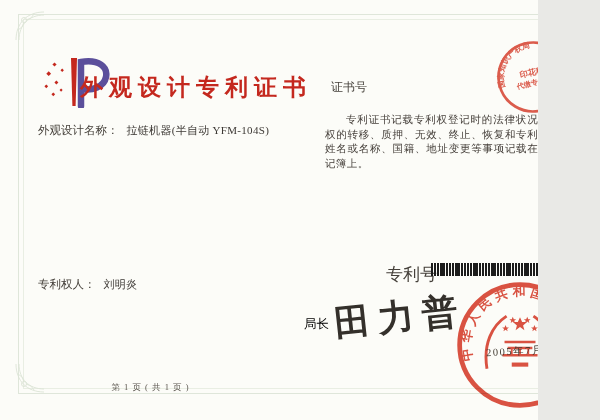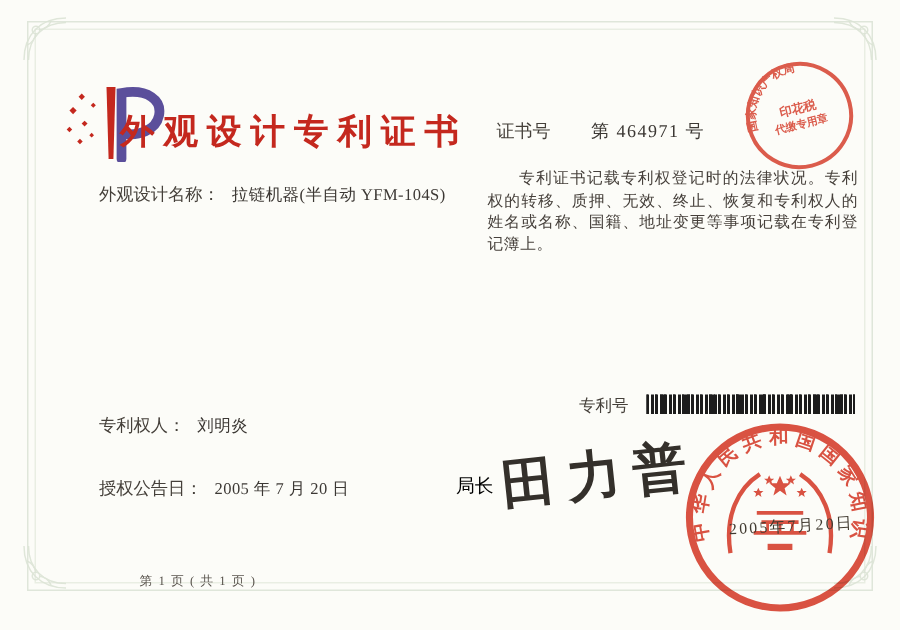--- a/index.html
+++ b/index.html
@@ -1,67 +1,67 @@
 <!DOCTYPE html>
 <html><head>
 <meta charset="utf-8">
 <style>
   html,body{margin:0;padding:0;background:#e9e9e6;}
   *{box-sizing:border-box;}
   .page{
-    position:relative;width:600px;height:420px;background:#fcfcf8;
+    position:relative;width:538px;height:420px;background:#fcfcf8;
     font-family:"Liberation Serif", serif;color:#3e3833;overflow:hidden;
   }
   .frame-outer{position:absolute;left:18px;top:14px;width:564px;height:380px;
     border:1px solid #dfe6da;}
   .frame-inner{position:absolute;left:23px;top:19px;width:554px;height:370px;
     border:1px solid #e9eee3;}
   .corner{position:absolute;width:30px;height:30px;opacity:.9;}
   .c-tl{left:15px;top:11px;}
   .c-tr{left:555px;top:11px;transform:rotate(90deg);}
   .c-br{left:555px;top:363px;transform:rotate(180deg);}
   .c-bl{left:15px;top:363px;transform:rotate(270deg);}
 
   .logo{position:absolute;left:44px;top:56px;width:68px;height:52px;}
   .title{position:absolute;left:80px;top:72px;font-size:23px;font-weight:bold;
     color:#c4281e;letter-spacing:6px;white-space:nowrap;}
   .certno-label{position:absolute;left:331px;top:79px;font-size:12px;color:#45403a;}
   .certno-value{position:absolute;left:394px;top:79px;font-size:12px;color:#3c3834;letter-spacing:1px;}
 
-  .field{position:absolute;left:38px;white-space:nowrap;margin-left:28px;}
+  .field{position:absolute;left:38px;white-space:nowrap;}
   .field .lbl{font-size:11.5px;color:#45403a;margin-right:8px;}
   .field .val{font-size:11px;color:#3c3834;letter-spacing:.3px;}
   .f0{top:120px;} .f1{top:162px;} .f2{top:201px;}
   .f3{top:235px;} .f4{top:274px;} .f5{top:316px;}
 
   .paras{position:absolute;left:325px;top:113px;width:247px;
     font-size:10.5px;line-height:14.6px;color:#46403b;text-align:justify;
     letter-spacing:.4px;}
   .paras p{margin:0;text-indent:2em;}
 
-  .bc-label{position:absolute;left:386px;top:263px;font-size:11px;color:#45403a;}
+  .bc-label{position:absolute;left:386px;top:263px;font-size:17px;color:#45403a;}
   .barcode{position:absolute;left:431px;top:263px;width:139px;height:13px;
     background:
       repeating-linear-gradient(90deg,#1c1c1c 0 2px,transparent 2px 3px),
       repeating-linear-gradient(90deg,#1c1c1c 0 1px,transparent 1px 6px),
       repeating-linear-gradient(90deg,transparent 0 9px,#1c1c1c 9px 12px,transparent 12px 17px);
   }
 
   .sig-title{position:absolute;left:304px;top:316px;font-size:12.5px;color:#000000;}
   .sig-name{position:absolute;left:334px;top:293px;font-size:36px;color:#34302b;
     letter-spacing:8px;transform:rotate(-6deg);font-weight:600;white-space:nowrap;}
 
   .seal-small{position:absolute;left:495px;top:39px;width:76px;height:76px;
     transform:rotate(-14deg);opacity:.85;mix-blend-mode:multiply;}
   .seal-large{position:absolute;left:455px;top:280px;width:130px;height:130px;
     opacity:.9;mix-blend-mode:multiply;}
   .seal-date{position:absolute;left:486px;top:344px;font-size:10.5px;color:#403a30;
     letter-spacing:1.5px;transform:rotate(-3deg);white-space:nowrap;z-index:5;}
 
-  .footer{position:absolute;left:93px;top:382px;width:115px;text-align:left;
+  .footer{position:absolute;left:93px;top:382px;width:115px;text-align:center;
     font-size:8.5px;color:#5a554e;letter-spacing:1px;}
 </style>
 </head>
 <body>
 
 <div class="page">
 
   <div class="frame-outer"></div>
   <div class="frame-inner"></div>
 
@@ -95,42 +95,38 @@
       <rect x="17" y="13" width="2.4" height="2.4" transform="rotate(45 18.2 14.2)"></rect>
       <rect x="8" y="37" width="2.6" height="2.6" transform="rotate(45 9.3 38.3)"></rect>
       <rect x="16" y="33" width="2.2" height="2.2" transform="rotate(45 17.1 34.1)"></rect>
       <polygon points="27,2 33,2 31.6,50 28.4,50"></polygon>
     </g>
     <path d="M37,50 L37,6 C55,3 64,11 62,21 C60,31 48,35 38,33" fill="none" stroke="#5b4f9b" stroke-width="6.5" stroke-linecap="round"></path>
   </svg>
 
   <div class="title">外观设计专利证书</div>
   <div class="certno-label">证书号</div>
-  <div class="certno-value">第 464971 号</div>
 
   <svg class="seal-small" viewBox="0 0 74 74">
     <circle cx="37" cy="37" r="33.5" fill="none" stroke="#d8402f" stroke-width="2.6"></circle>
     <defs>
         <path id="sring" d="M10,48 A29,29 0 1 1 64,48" fill="none"></path>
       </defs>
     <text font-size="7.5" fill="#d8402f" font-weight="bold">
       <textPath href="#sring" startOffset="8">国家知识产权局</textPath>
     </text>
     <text x="37" y="35" font-size="8" fill="#d8402f" text-anchor="middle" font-weight="bold">印花税</text>
     <text x="37" y="45" font-size="7" fill="#d8402f" text-anchor="middle" font-weight="bold">代缴专用章</text>
   </svg>
 
   <div class="field f0">
     <span class="lbl">外观设计名称：</span><span class="val">拉链机器(半自动 YFM-104S)</span>
   </div>
   <div class="field f4">
     <span class="lbl">专利权人：</span><span class="val">刘明炎</span>
-  </div>
-  <div class="field f5">
-    <span class="lbl">授权公告日：</span><span class="val">2005 年 7 月 20 日</span>
   </div>
 
   <div class="paras">
     <p>专利证书记载专利权登记时的法律状况。专利权的转移、质押、无效、终止、恢复和专利权人的姓名或名称、国籍、地址变更等事项记载在专利登记簿上。</p>
   </div>
 
   <div class="bc-label">专利号</div>
   <div class="barcode"></div>
 
   <div class="sig-title">局长</div>

